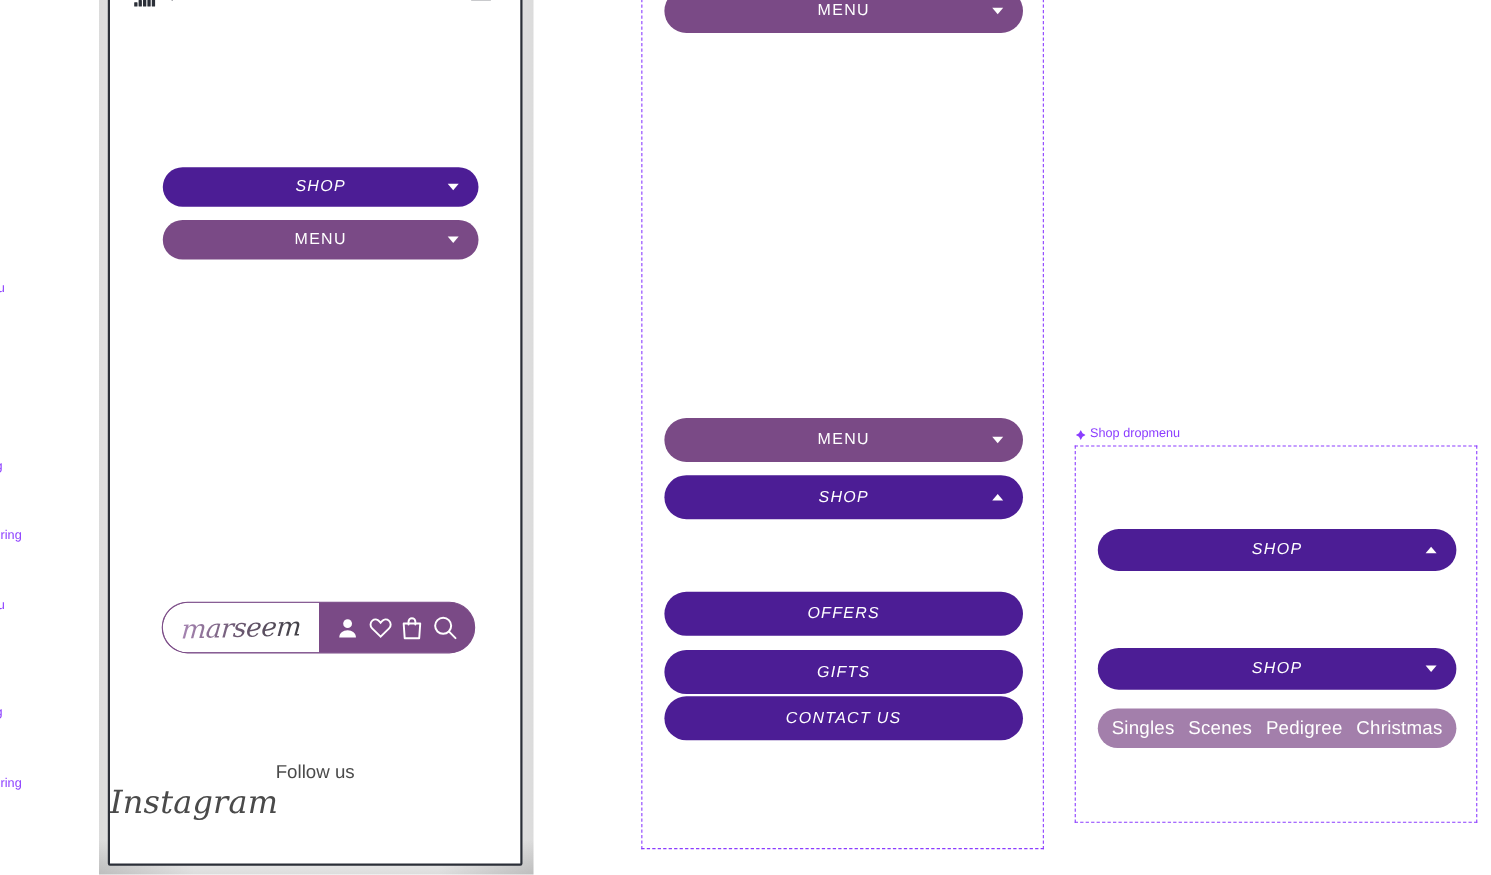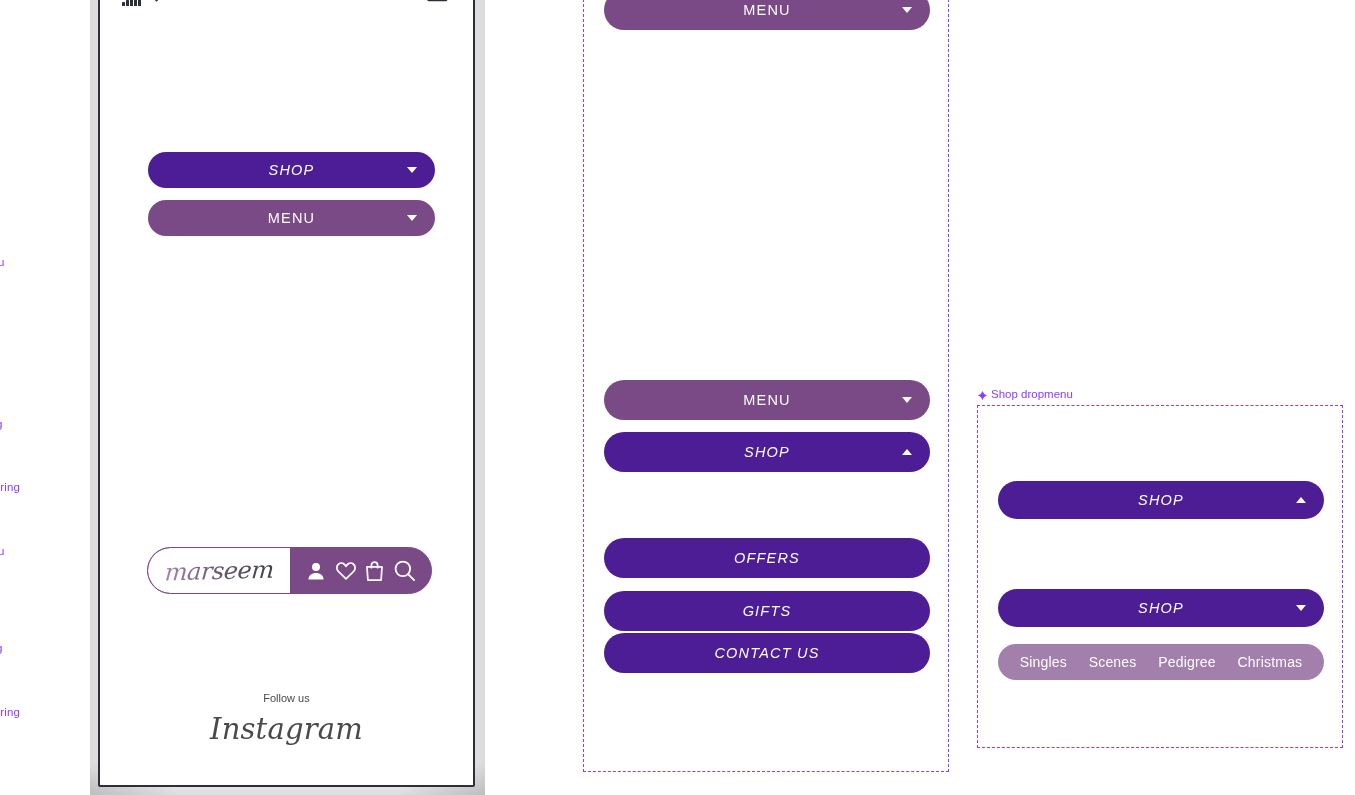--- a/index.html
+++ b/index.html
@@ -113,26 +113,26 @@
   #logo-icons {
     flex: 1; display: flex; align-items: center;
     justify-content: space-around; padding: 0 11px;
   }
   #logo-icons svg { display: block; }
 
   
   #follow-us {
     position: absolute; left: 0; right: 0; top: 706px;
     text-align: center;
-    font-size: 11px; color: #4a4a4a;
+    font-size: 17px; color: #4a4a4a;
     font-family: "Liberation Sans", sans-serif;
   }
   #instagram-word {
     position: absolute; left: 0; right: 0; top: 726px;
-    text-align: center;
+    text-align: left;
     font-family: "DejaVu Serif", serif;
     font-style: italic;
     font-size: 29px;
     color: #4a4a4a;
     letter-spacing: 0.2px;
   }
 
   
   .figma-frame {
     position: absolute;
@@ -289,21 +289,21 @@
     <div class="pill gray" style="top:75px; height:38px;">
       <span>SHOP</span>
       <span class="caret up"></span>
     </div>
 
     <div class="pill gray" style="top:183px; height:38px;">
       <span>SHOP</span>
       <span class="caret down"></span>
     </div>
 
-    <div class="pill lilac" style="top:238px; height:36px; gap:0; justify-content:space-evenly; letter-spacing:0.2px; font-size:14px;">
+    <div class="pill lilac" style="top:238px; height:36px; gap:0; justify-content:space-evenly; letter-spacing:0.2px; font-size:17px;">
       <span>Singles</span>
       <span>Scenes</span>
       <span>Pedigree</span>
       <span>Christmas</span>
     </div>
   </div>
 
 </div>
 
 </body></html>

